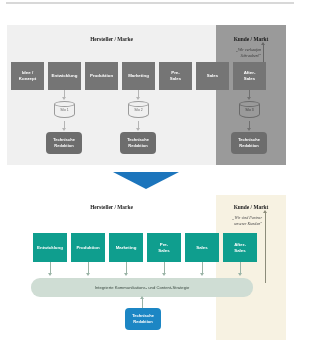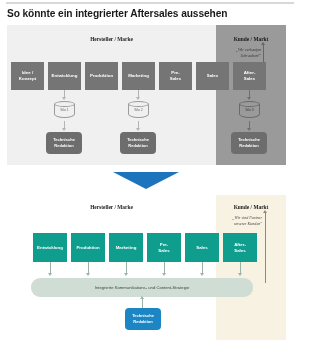--- a/index.html
+++ b/index.html
@@ -274,21 +274,20 @@
     border-bottom: 3px solid #9ab3a6;
   }
 </style>
 </head>
 <body>
 
 <div id="page">
 
   <div class="top-rule"></div>
 
-  <div class="page-title">So könnte ein integrierter Aftersales aussehen</div>
 
   <div class="silo-diagram">
 
     <div class="panel-maker-top">
       <div class="panel-heading">Hersteller / Marke</div>
     </div>
 
     <div class="panel-market-top">
       <div class="panel-heading">Kunde / Markt</div>
       <div class="quote-top">„Wir verkaufen Schrauben!"</div>

